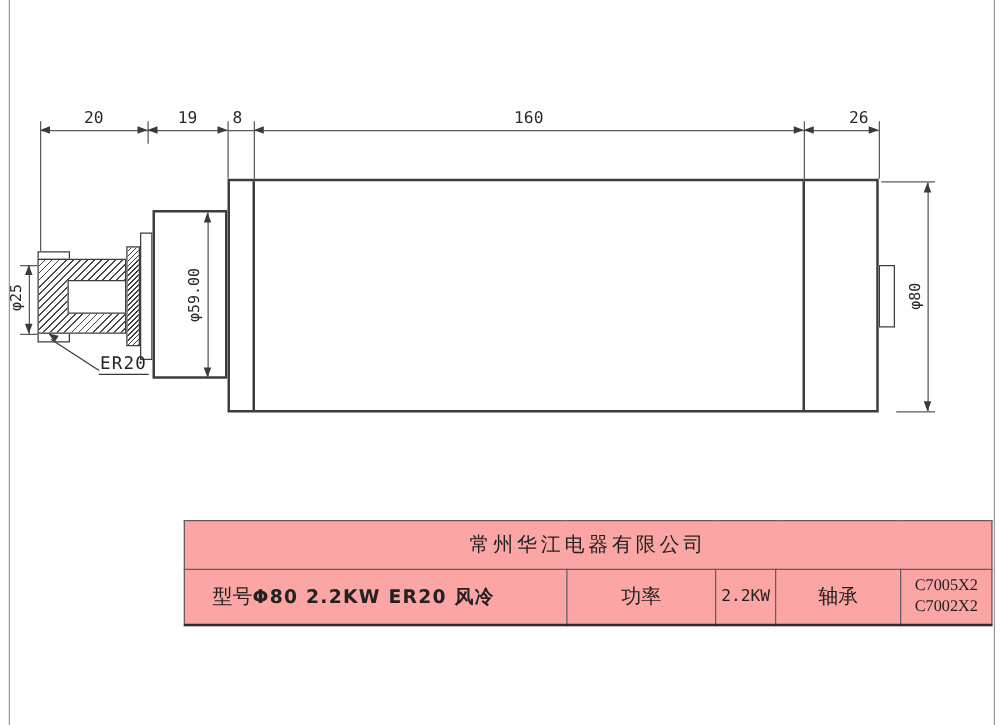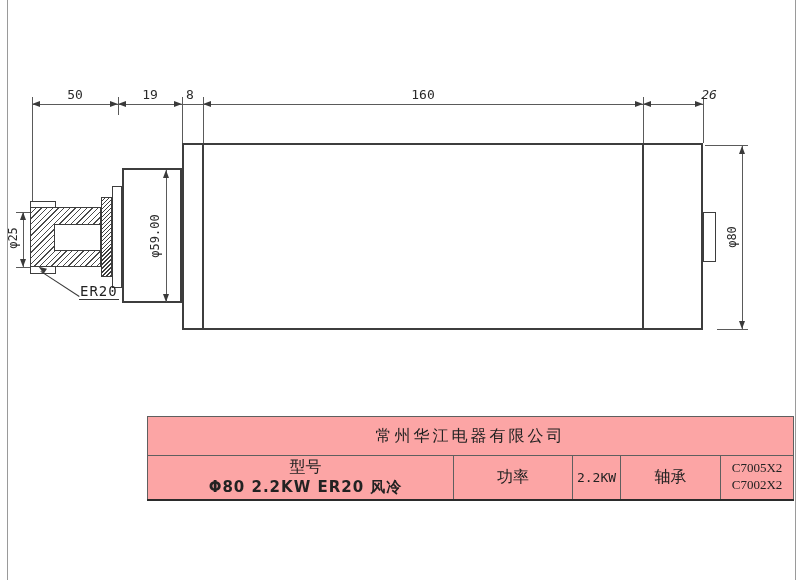--- a/index.html
+++ b/index.html
@@ -50,21 +50,21 @@
   }
   table.spec td {
     border:1px solid #5f5f5f; padding:0; vertical-align:middle;
     overflow:hidden; box-sizing:border-box;
   }
   table.spec { border-bottom:2px solid #2b2b2b; }
   .company {
     text-align:center; font-family:"Liberation Serif", serif;
     font-size:16px; letter-spacing:3px; color:#222;
   }
-  .c1wrap { display:flex; justify-content:flex-start; height:100%; box-sizing:border-box; padding:0 12px 0 22px;flex-direction:column; }
+  .c1wrap { display:flex; justify-content:flex-start; height:100%; box-sizing:border-box; padding:0 12px 0 22px; }
   .lab { font-family:"Liberation Serif", serif; font-size:16px; color:#222; align-self:flex-end; padding-bottom:5px; }
   .r1 .lab { align-self:center; padding-bottom:0; }
   .bigval { align-self:center; font-family:"DejaVu Sans", "Liberation Sans", sans-serif; font-weight:600; font-size:15px; letter-spacing:1px; }
   .cnval { align-self:flex-start; padding-top:5px; font-family:"Liberation Serif", serif; font-size:16px; }
   .monoval { align-self:flex-start; padding-top:8px; font-family:"DejaVu Sans Mono", monospace; font-size:14px; }
   .pname { text-align:center; font-family:"Liberation Serif", serif; font-size:16px; color:#222; }
   .pval  { text-align:center; font-family:"DejaVu Sans Mono", monospace; font-size:13px; color:#222; }
   .pre   { white-space:pre-line; line-height:1.3;font-family:Liberation Serif, serif; }
   .kg    { font-family:"DejaVu Sans", sans-serif; font-size:14px; }
 </style>
@@ -89,25 +89,25 @@
 
     <div class="arr arr-l" style="left:32px;  top:101px;"></div>
     <div class="arr arr-r" style="left:110px; top:101px;"></div>
     <div class="arr arr-l" style="left:118px; top:101px;"></div>
     <div class="arr arr-r" style="left:174px; top:101px;"></div>
     <div class="arr arr-l" style="left:203px; top:101px;"></div>
     <div class="arr arr-r" style="left:635px; top:101px;"></div>
     <div class="arr arr-l" style="left:643px; top:101px;"></div>
     <div class="arr arr-r" style="left:695px; top:101px;"></div>
 
-    <div class="dimtxt" style="left:60px;  top:87px; width:30px;">50</div>
+    <div class="dimtxt" style="left:60px;  top:87px; width:30px;">20</div>
     <div class="dimtxt" style="left:135px; top:87px; width:30px;">19</div>
     <div class="dimtxt" style="left:178px; top:87px; width:24px;">8</div>
     <div class="dimtxt" style="left:403px; top:87px; width:40px;">160</div>
-    <div class="dimtxt" style="left:694px; top:87px; width:30px;font-style:italic;">26</div>
+    <div class="dimtxt" style="left:672px; top:87px; width:30px;">26</div>
 
     <div class="part" style="left:182px; top:143px; width:521px; height:187px;"></div>
     <div class="pline-v" style="left:202px; top:145px; height:183px;"></div>
     <div class="pline-v" style="left:642px; top:145px; height:183px;"></div>
 
     <div class="part" style="left:122px; top:168px; width:60px; height:135px;"></div>
 
     <div class="part-thin" style="left:112px; top:186px; width:10px; height:102px;"></div>
 
     <div class="hatch-dense" style="left:101px; top:197px; width:11px; height:80px;"></div>

